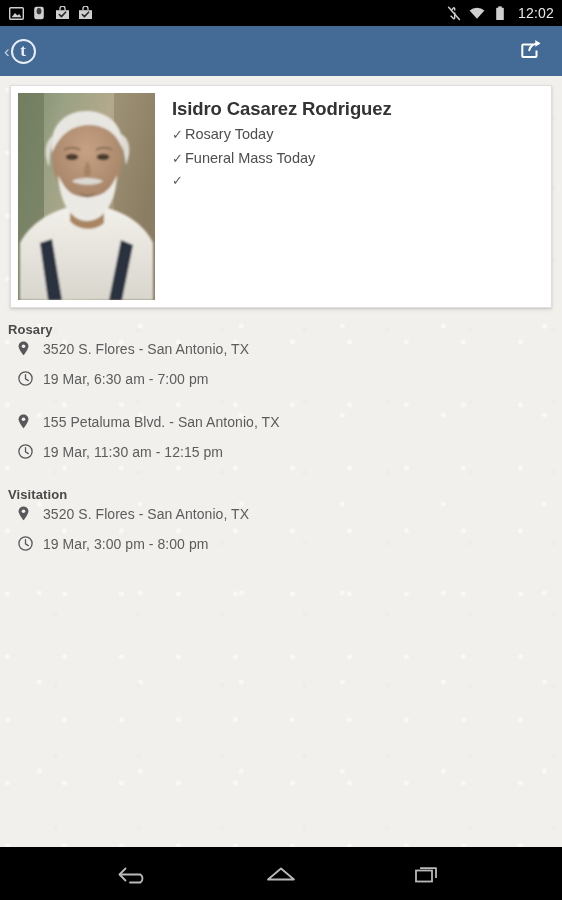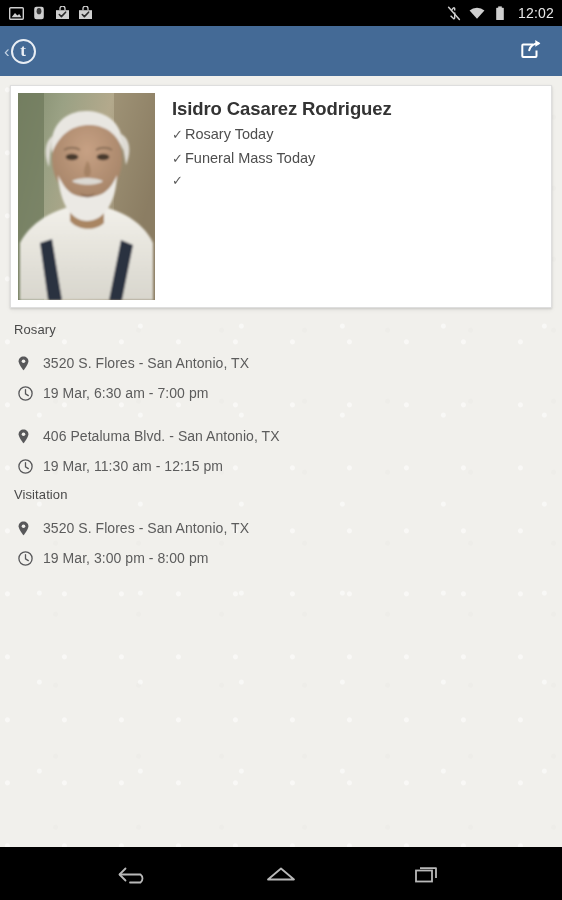--- a/index.html
+++ b/index.html
@@ -175,28 +175,28 @@
     position: absolute;
     top: 246px;
     left: 0;
     width: 562px;
   }
   .section {
     margin-bottom: 13px;
   }
   .section-title {
     font-size: 13px;
-    font-weight: normal;
+    font-weight: bold;
     color: #4a4a4a;
-    margin: 0 0 4px 14px;
+    margin: 0 0 4px 8px;
     letter-spacing: 0.1px;
   }
   .detail-row {
     display: flex;
-    align-items: flex-end;
+    align-items: flex-start;
     height: 30px;
     padding-left: 18px;
   }
   .detail-icon {
     width: 17px;
     flex: none;
     display: flex;
     align-items: center;
     justify-content: flex-start;
     color: #58585a;
@@ -397,21 +397,21 @@
       </div>
 
       <div class="section">
         <div class="detail-row">
           <span class="detail-icon">
             <svg width="11" height="15" viewBox="0 0 11 15">
               <path d="M5.5 0.6 C2.7 0.6 0.6 2.7 0.6 5.3 C0.6 8.7 5.5 14.4 5.5 14.4 C5.5 14.4 10.4 8.7 10.4 5.3 C10.4 2.7 8.3 0.6 5.5 0.6 Z" fill="#58585a"></path>
               <circle cx="5.5" cy="5.2" r="1.8" fill="#f1f0ec"></circle>
             </svg>
           </span>
-          <span class="detail-text">406 Petaluma Blvd. - San Antonio, TX</span>
+          <span class="detail-text">155 Petaluma Blvd. - San Antonio, TX</span>
         </div>
         <div class="detail-row">
           <span class="detail-icon">
             <svg width="15" height="15" viewBox="0 0 15 15">
               <circle cx="7.5" cy="7.5" r="6.6" fill="none" stroke="#58585a" stroke-width="1.3"></circle>
               <path d="M7.5 3.6 V7.8 L10.3 9.6" fill="none" stroke="#58585a" stroke-width="1.3" stroke-linecap="round"></path>
             </svg>
           </span>
           <span class="detail-text">19 Mar, 11:30 am - 12:15 pm</span>
         </div>

